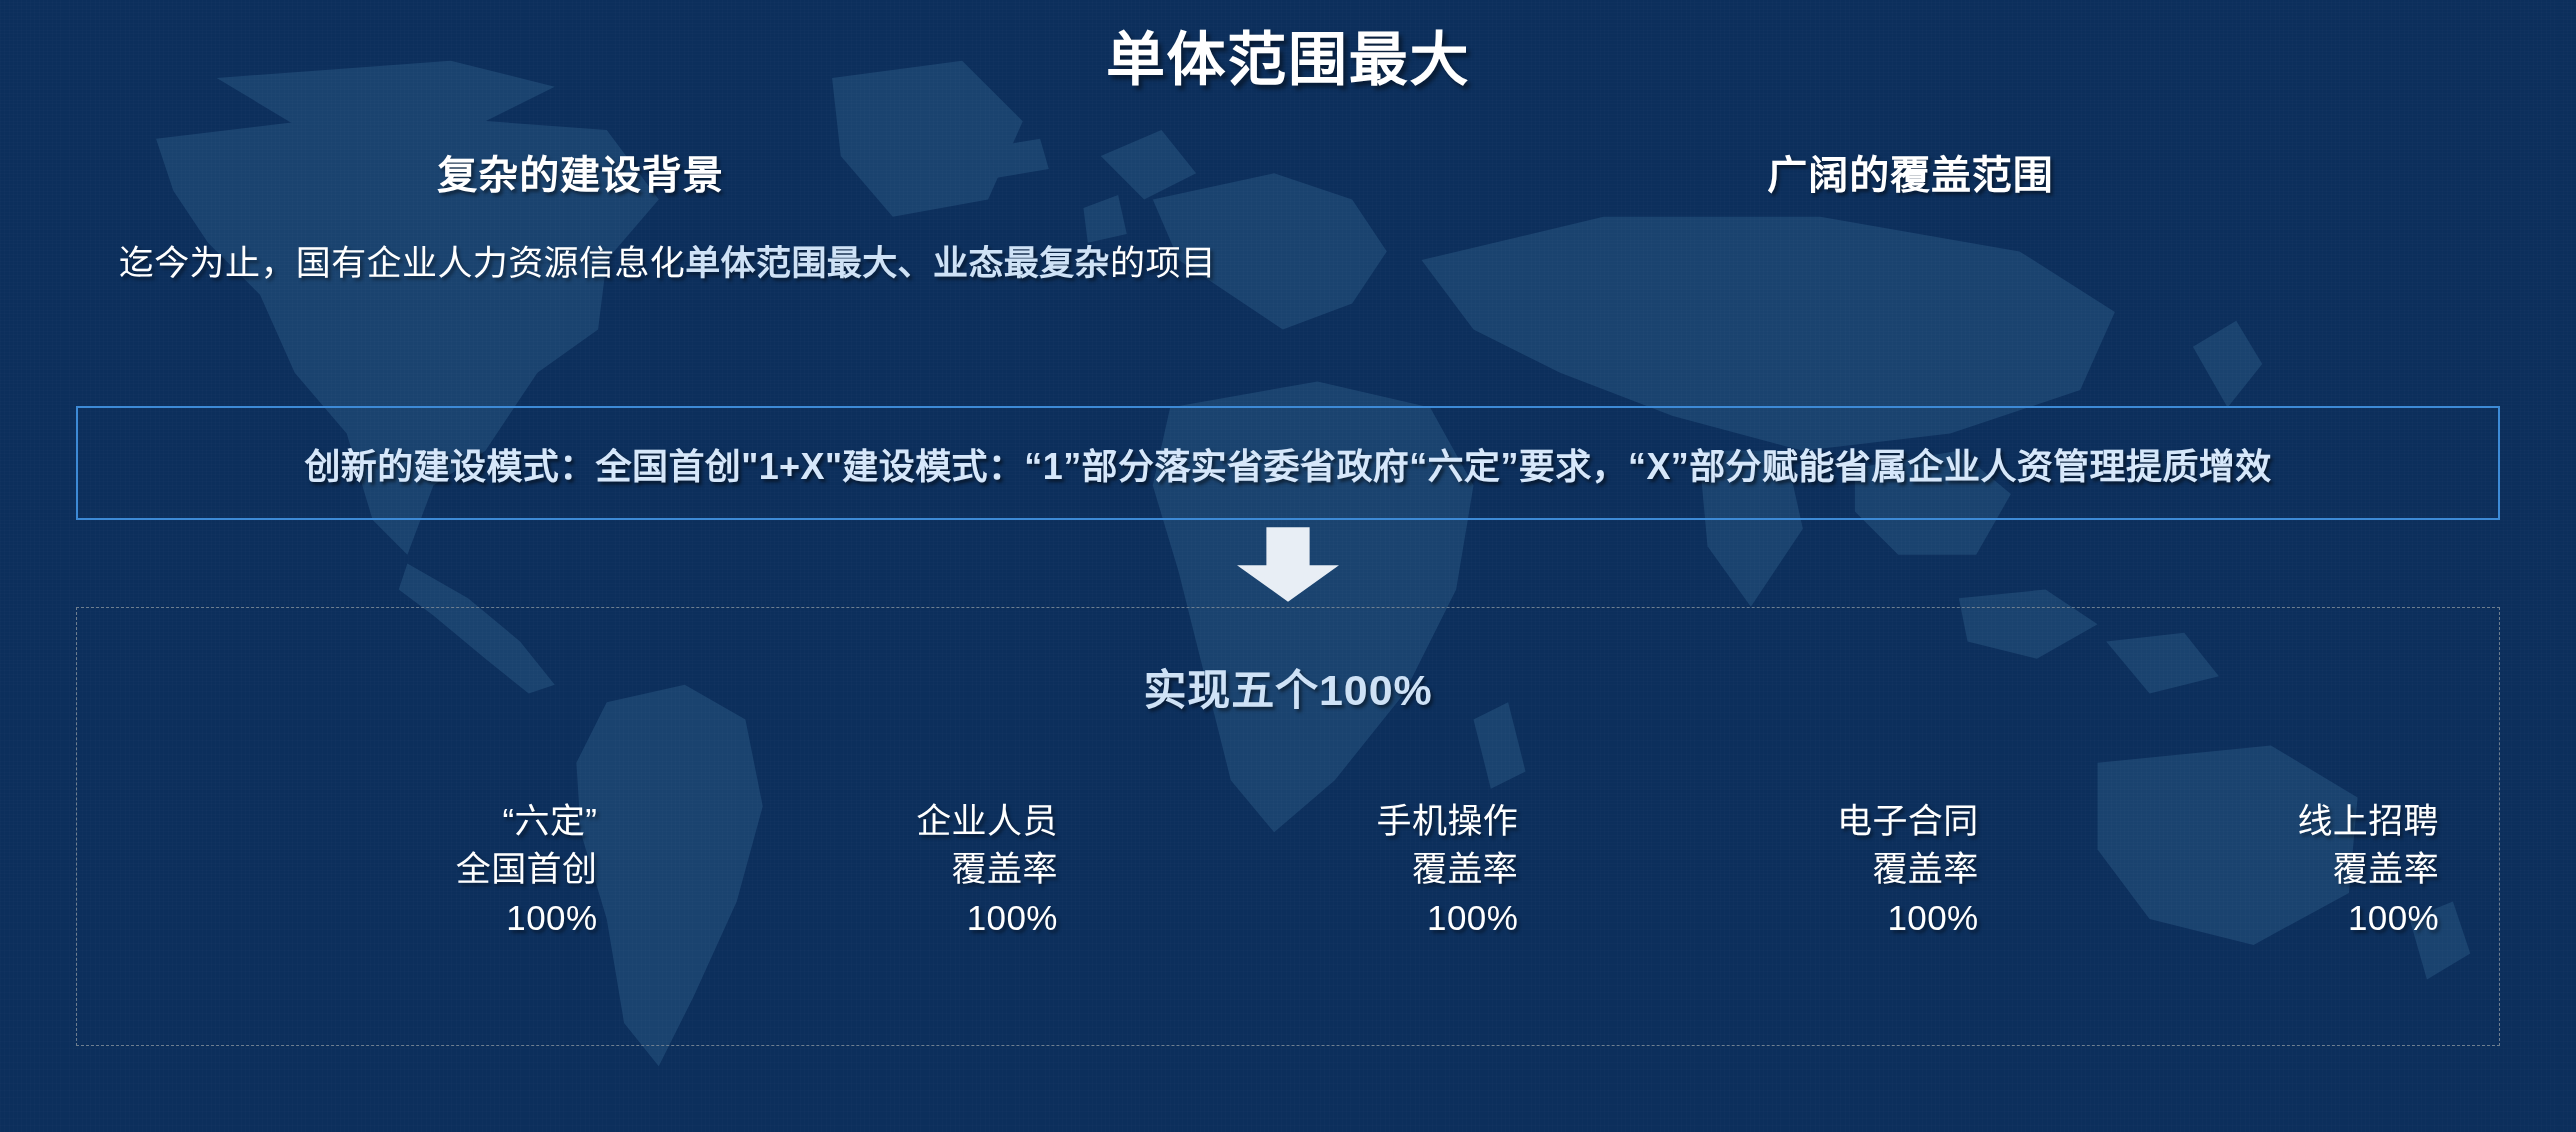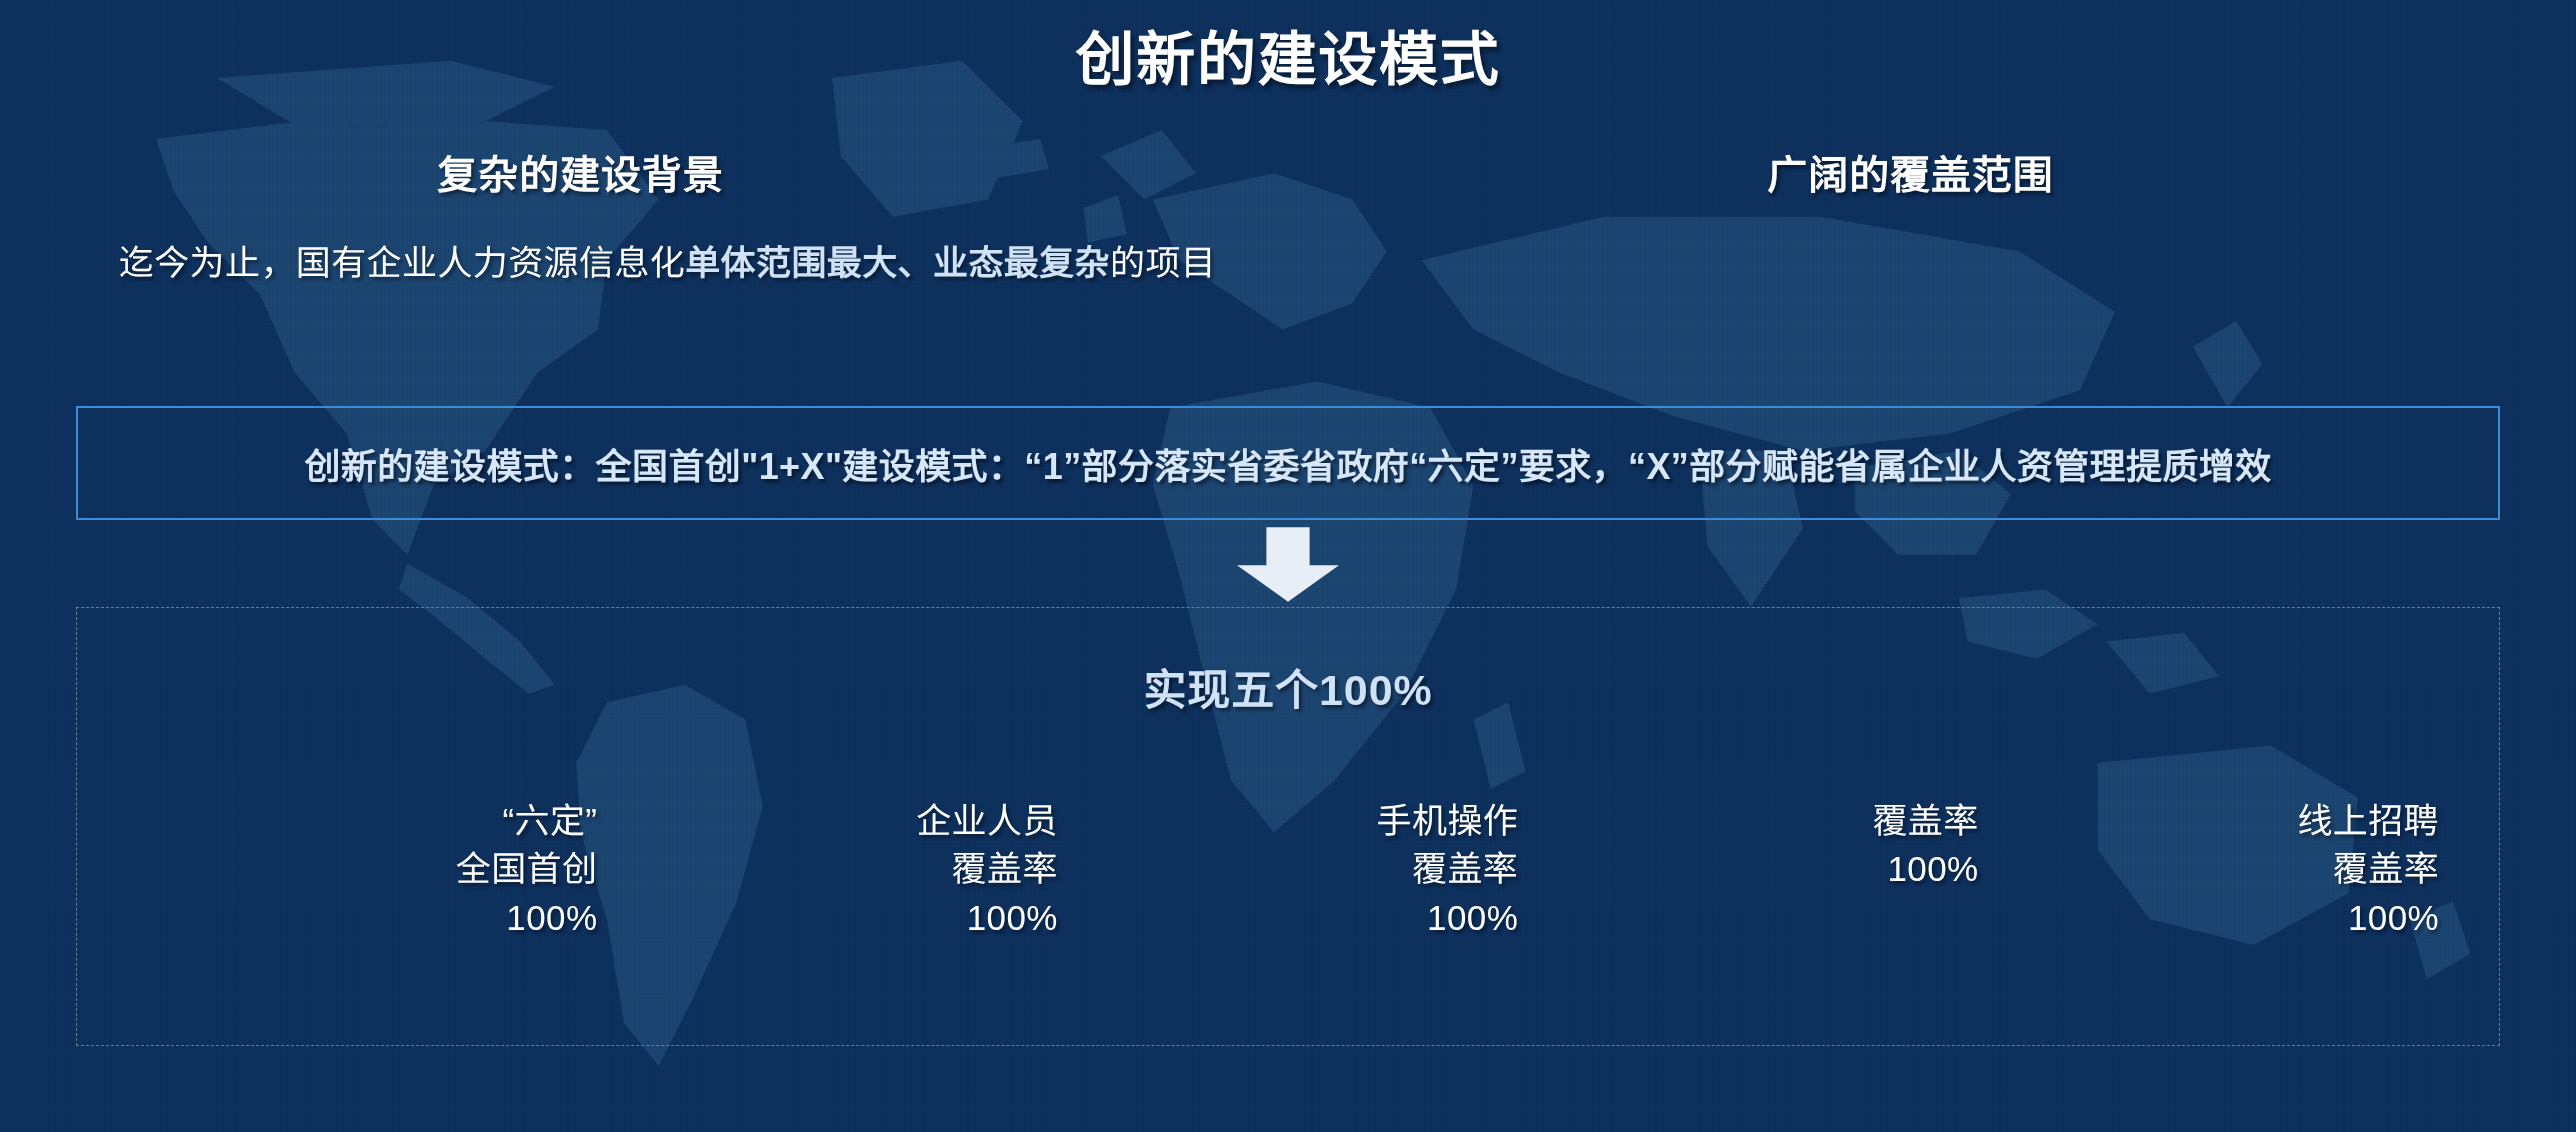--- a/index.html
+++ b/index.html
@@ -178,21 +178,21 @@
 
       <path d="M2530 400 L2580 370 L2610 420 L2570 470 Z"></path>
 
       <path d="M1700 830 L1740 810 L1760 890 L1720 910 Z"></path>
 
       <path d="M1250 240 L1290 225 L1300 270 L1255 280 Z"></path>
       <path d="M1140 170 L1200 160 L1210 195 L1150 205 Z"></path>
     </g>
   </svg>
 
-  <div class="layer slide-title">创新的建设模式</div>
+  <div class="layer slide-title">单体范围最大</div>
 
   <div class="layer col-heading" id="heading-left">复杂的建设背景</div>
 
   <div class="layer col-heading" id="heading-right">广阔的覆盖范围</div>
 
   <div class="layer col-body" id="body-left">
     <span>迄今为止，国有企业人力资源信息化</span><span class="accent">单体范围最大、业态最复杂</span><span>的项目</span>
   </div>
 
 
@@ -218,20 +218,21 @@
       <span class="m-line">企业人员</span>
       <span class="m-line">覆盖率</span>
       <span class="m-line">100%</span>
     </div>
     <div class="metric">
       <span class="m-line">手机操作</span>
       <span class="m-line">覆盖率</span>
       <span class="m-line">100%</span>
     </div>
     <div class="metric">
+      <span class="m-line">电子合同</span>
       <span class="m-line">覆盖率</span>
       <span class="m-line">100%</span>
     </div>
     <div class="metric">
       <span class="m-line">线上招聘</span>
       <span class="m-line">覆盖率</span>
       <span class="m-line">100%</span>
     </div>
   </div>
 

